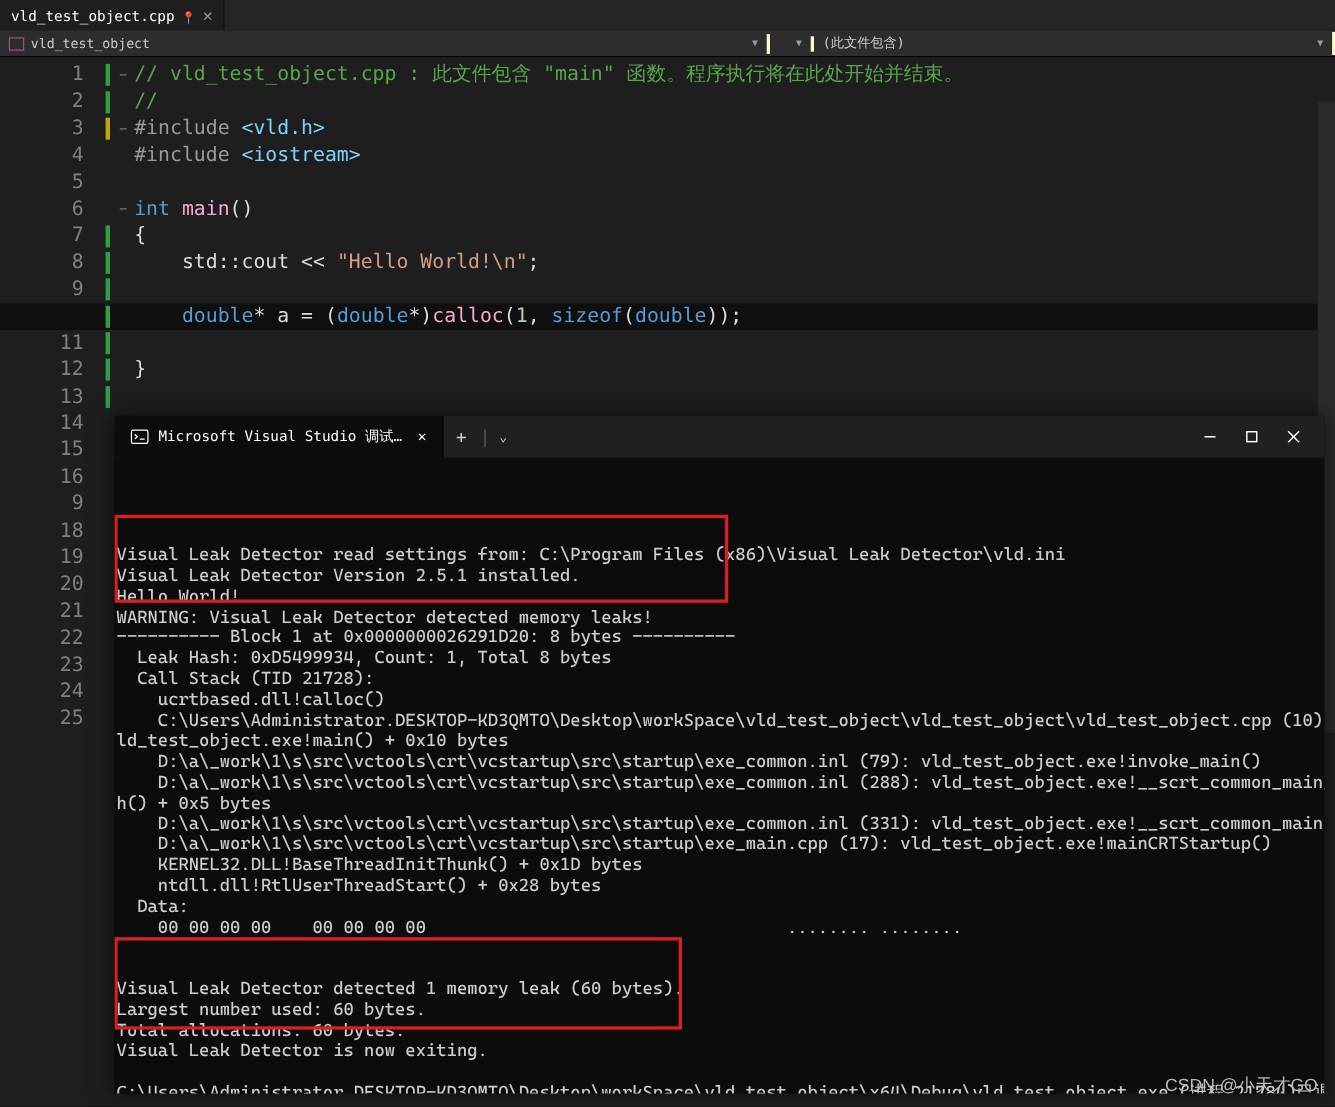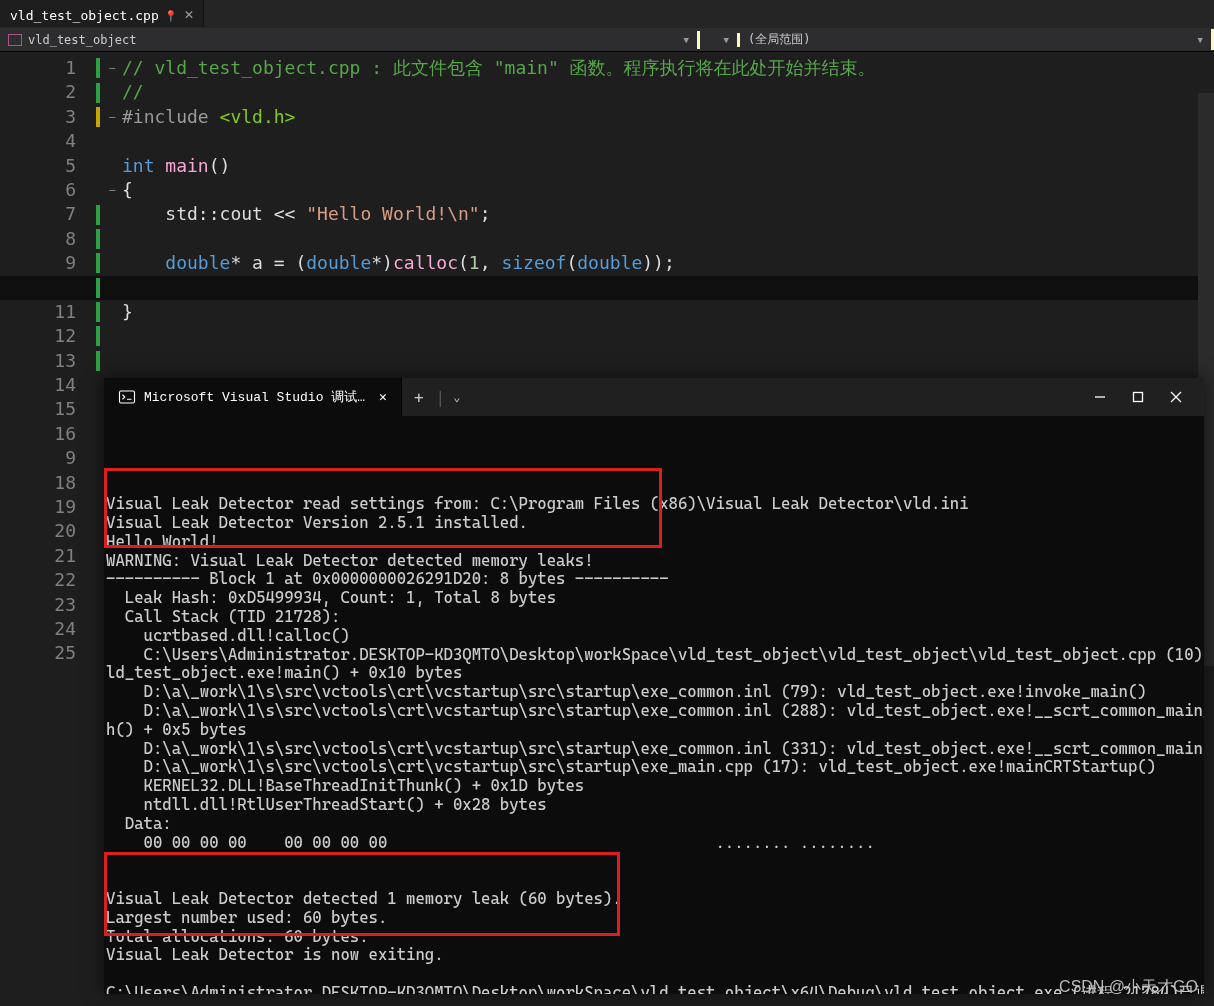--- a/index.html
+++ b/index.html
@@ -27,26 +27,26 @@
     .fold{ width:12px; height:24.4px; display:flex; align-items:center; justify-content:center; color:#808080; font-size:12px;}
     .code-inner{ margin-left:32px; }
     .hl-line{ position:absolute; left:0; right:0; top:calc(4px + 24.4px*9); height:24.4px; background:#0f0f0f; }
     
     .tk-comment{ color:#57a64a;}
     .tk-pp{ color:#9b9b9b;}
     .tk-str{ color:#d69d85;}
     .tk-kw{ color:#569cd6;}
     .tk-func{ color:#f9a8d4;}
     .tk-num{ color:#b5cea8;}
-    .tk-ang{ color:#84cc16;}
+    .tk-ang{ color:#7dd3fc;}
     .tk-plain{ color:#dcdcdc;}
     
     .console{ position:absolute; left:104px; top:378px; width:1100px; height:616px; background:#0c0c0c; box-shadow:0 0 18px rgba(0,0,0,.6); display:flex; flex-direction:column;}
     .c-title{ height:38px; background:#202020; display:flex; align-items:center;}
-    .c-tab{ padding:0 14px; height:38px; display:flex; align-items:center; gap:8px; font-size:13px; color:#fff; background:#0c0c0c; border-right:1px solid #000;font-family:Liberation Mono, monospace;}
+    .c-tab{ padding:0 14px; height:38px; display:flex; align-items:center; gap:8px; font-size:13px; color:#fff; background:#0c0c0c; border-right:1px solid #000;}
     .c-tab svg{width:18px;height:18px;}
     .c-unfocused{ flex:1; display:flex; align-items:center;}
     .c-add{ padding:0 12px; font-size:16px; color:#ccc;}
     .c-chev{ padding:0 8px; color:#ccc; font-size:12px;}
     .c-wbtns{ margin-left:auto; display:flex; gap:22px; padding-right:20px;}
     .c-wbtn{ width:16px; height:16px; color:#fff; display:flex; align-items:center; justify-content:center; font-size:14px;}
     .c-body{ flex:1; padding:4px 2px; font-family:'Cascadia Mono',Consolas,monospace; font-size:16px; line-height:18.8px; color:#cccccc; white-space:pre; overflow:hidden; position:relative;}
     .hlbox{ position:absolute; border:3px solid #d92020; }
     .hl1{ left:0px; top:52px; width:558px; height:80px;}
     .hl2{ left:0px; top:436px; width:516px; height:84px;}
@@ -68,21 +68,21 @@
 <div class="nav-row">
   <div class="nav-seg sc">
     <span class="nav-icon-box"></span>
     <span>vld_test_object</span>
     <span class="drop" style="margin-left:auto;">▼</span>
   </div>
   <div class="nav-seg" style="flex:0 0 40px;">
     <span class="drop" style="margin-left:auto;">▼</span>
   </div>
   <div class="nav-seg" style="flex:1;">
-    <span>(全局范围)</span>
+    <span>(此文件包含)</span>
     <span class="drop" style="margin-left:auto;">▼</span>
   </div>
 </div>
 
 <div class="editor">
   <div class="hl-line"></div>
   <div class="gutter" id="gutter">
       <div>1</div>
       <div>2</div>
       <div>3</div>
@@ -156,20 +156,21 @@
       <div class="fold"></div>
     <div class="fold">
         <div class="box">−</div>
       </div>
   </div>
 
   <div class="code code-inner">
     <div class="code-line"><span class="tk-comment">// vld_test_object.cpp : 此文件包含 "main" 函数。程序执行将在此处开始并结束。</span></div>
     <div class="code-line"><span class="tk-comment">//</span></div>
     <div class="code-line"><span class="tk-pp">#include </span><span class="tk-ang">&lt;vld.h&gt;</span></div>
+    <div class="code-line"><span class="tk-pp">#include </span><span class="tk-ang">&lt;iostream&gt;</span></div>
     <div class="code-line"></div>
     <div class="code-line"><span class="tk-kw">int</span><span class="tk-func"> main</span><span class="tk-plain">()</span></div>
     <div class="code-line"><span class="tk-plain">{</span></div>
     <div class="code-line"><span class="tk-plain">    std::</span><span class="tk-plain">cout</span><span class="tk-plain"> &lt;&lt; </span><span class="tk-str">"Hello World!\n"</span><span class="tk-plain">;</span></div>
     <div class="code-line"></div>
     <div class="code-line" style="position:relative;z-index:1;"><span class="tk-plain">    </span><span class="tk-kw">double</span><span class="tk-plain">* a = (</span><span class="tk-kw">double</span><span class="tk-plain">*)</span><span class="tk-func">calloc</span><span class="tk-plain">(</span><span class="tk-num">1</span><span class="tk-plain">, </span><span class="tk-kw">sizeof</span><span class="tk-plain">(</span><span class="tk-kw">double</span><span class="tk-plain">));</span></div>
     <div class="code-line"></div>
     <div class="code-line"><span class="tk-plain">}</span></div>
   </div>
   <div class="scrollbar"></div>

